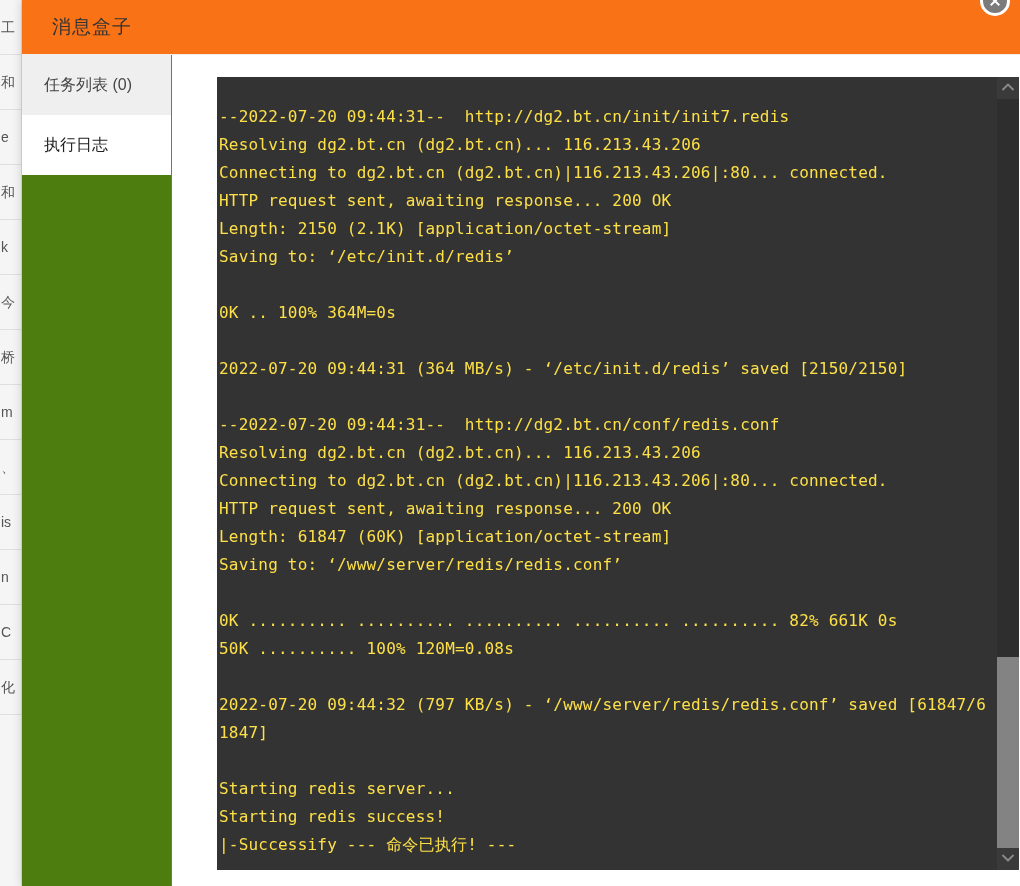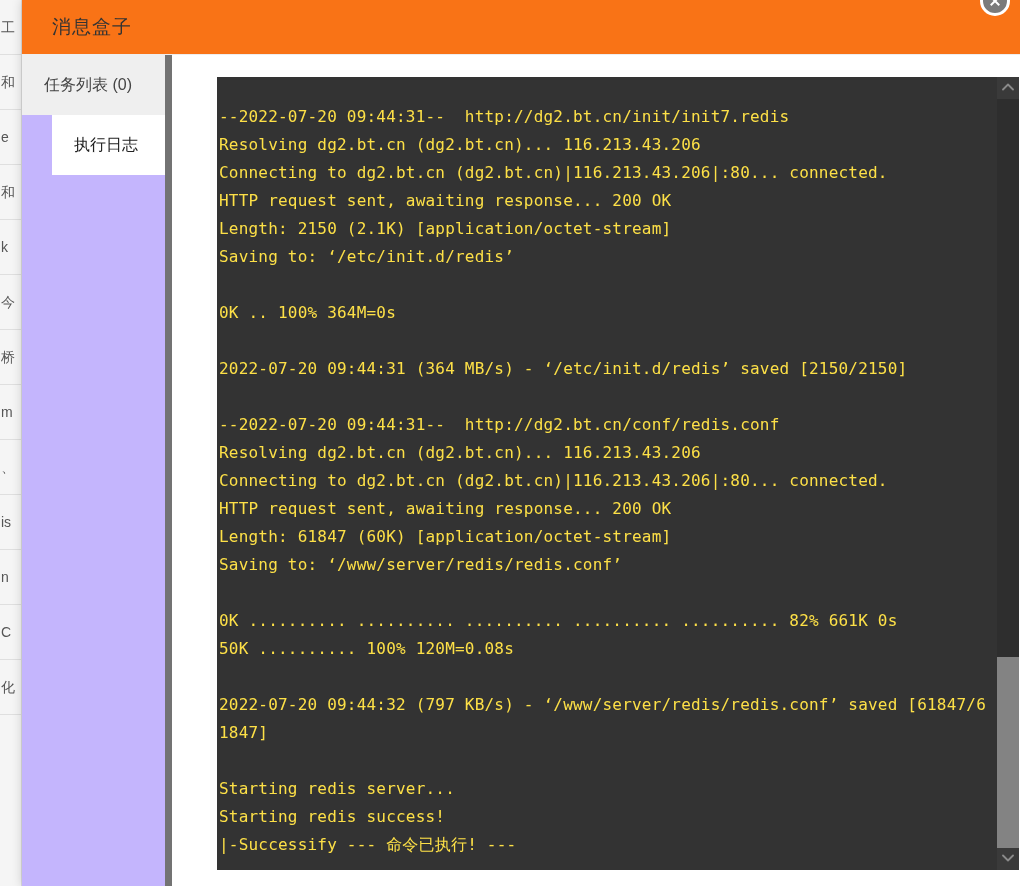--- a/index.html
+++ b/index.html
@@ -100,37 +100,36 @@
   .close-btn::before { transform: rotate(45deg); }
   .close-btn::after  { transform: rotate(-45deg); }
 
   
   .tabs {
     position: absolute;
     left: 0;
     top: 55px;
     width: 150px;
     height: 831px;
-    background: #c4b5fd;
-    border-right: 7px solid #737373;
+    background: #4d7c0f;
+    border-right: 1px solid #737373;
   }
   .tab {
     height: 60px;
     line-height: 60px;
     padding-left: 22px;
     font-size: 16px;
     color: #444444;
     cursor: pointer;
     background: #efefef;
     white-space: nowrap;
   }
   .tab.active {
     background: #ffffff;
     color: #222222;
-    margin-left: 30px;
   }
 
   
   .term-wrap {
     position: absolute;
     left: 173px;
     top: 55px;
     width: 825px;
     height: 831px;
     background: #ffffff;

